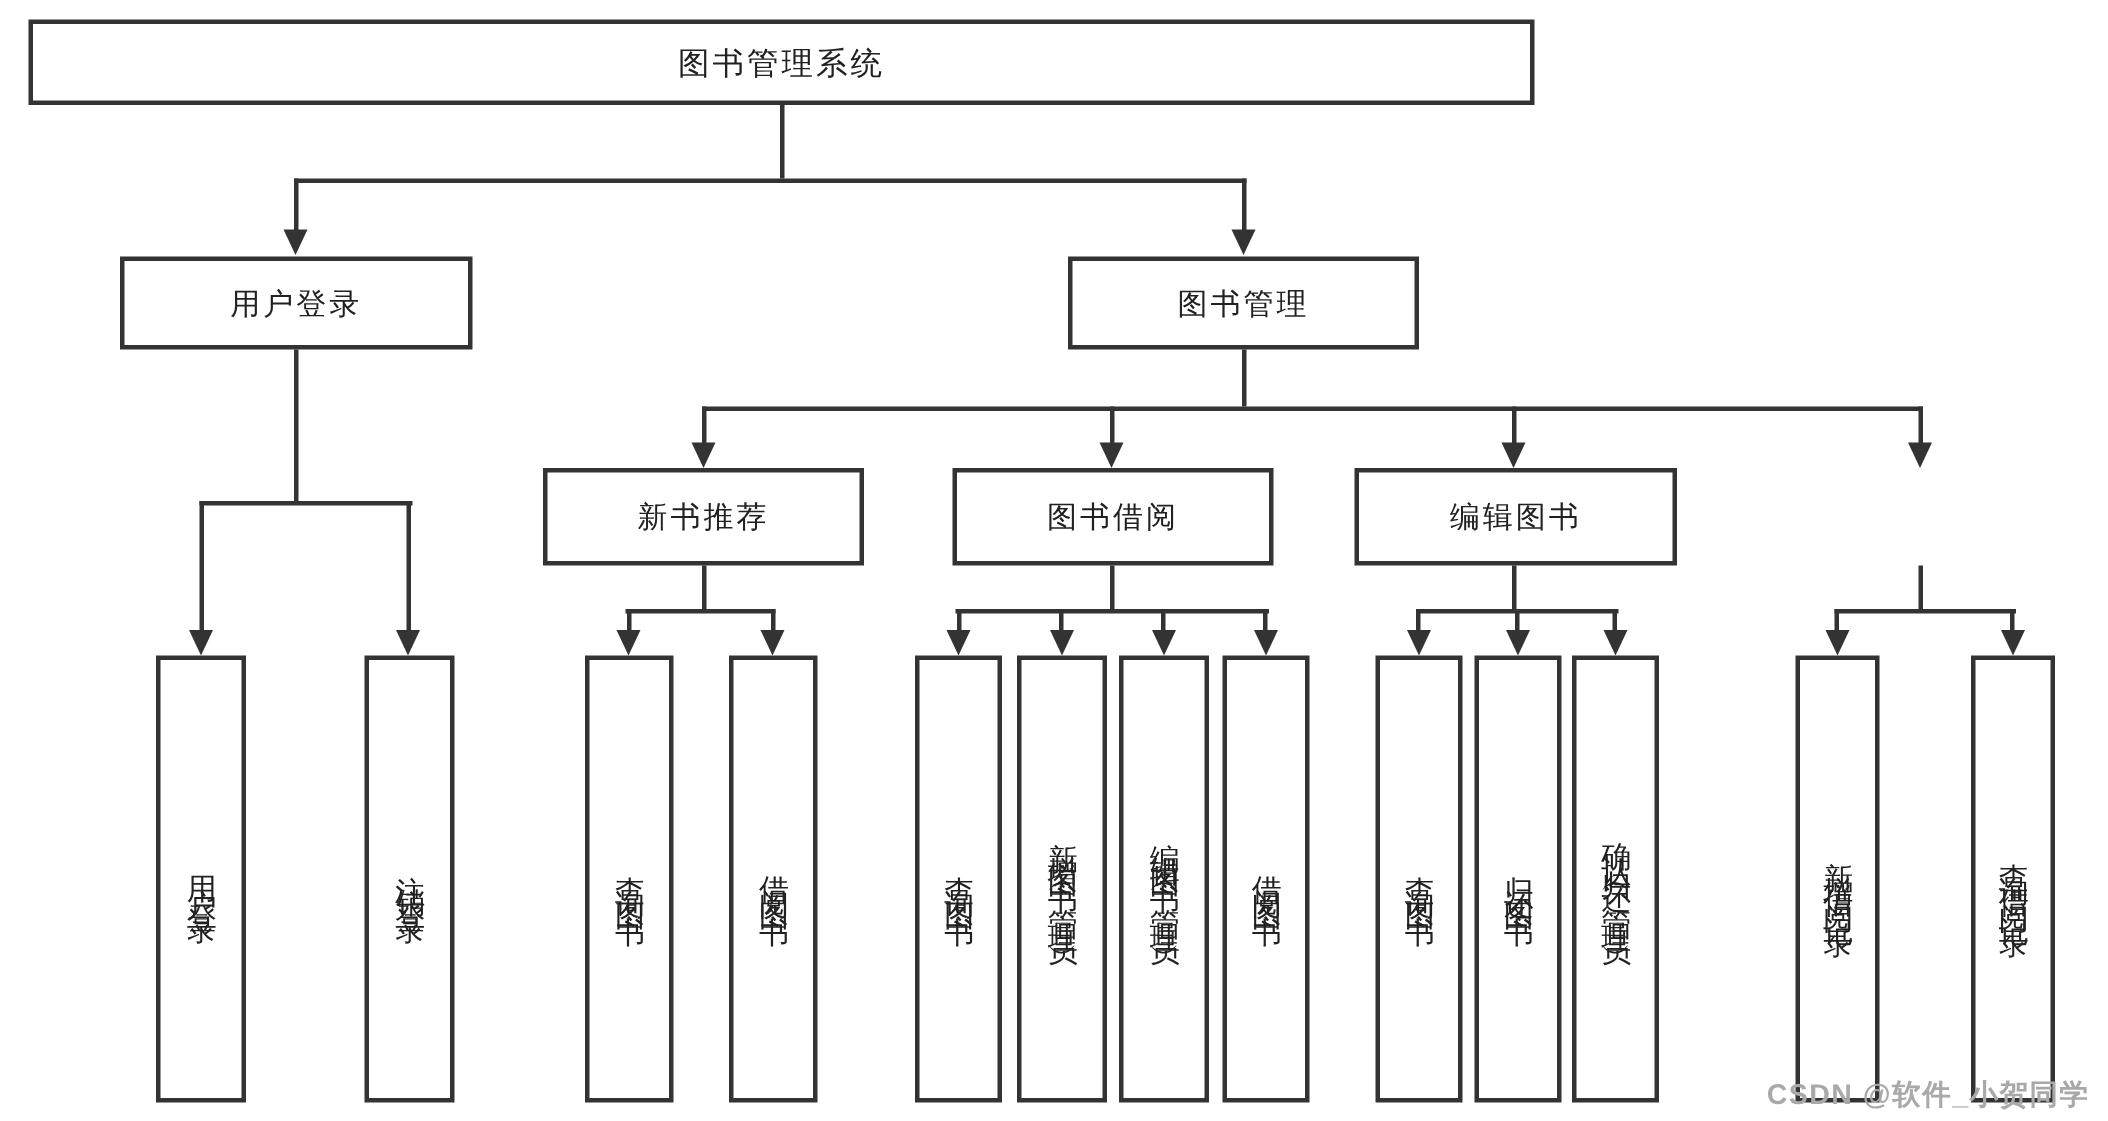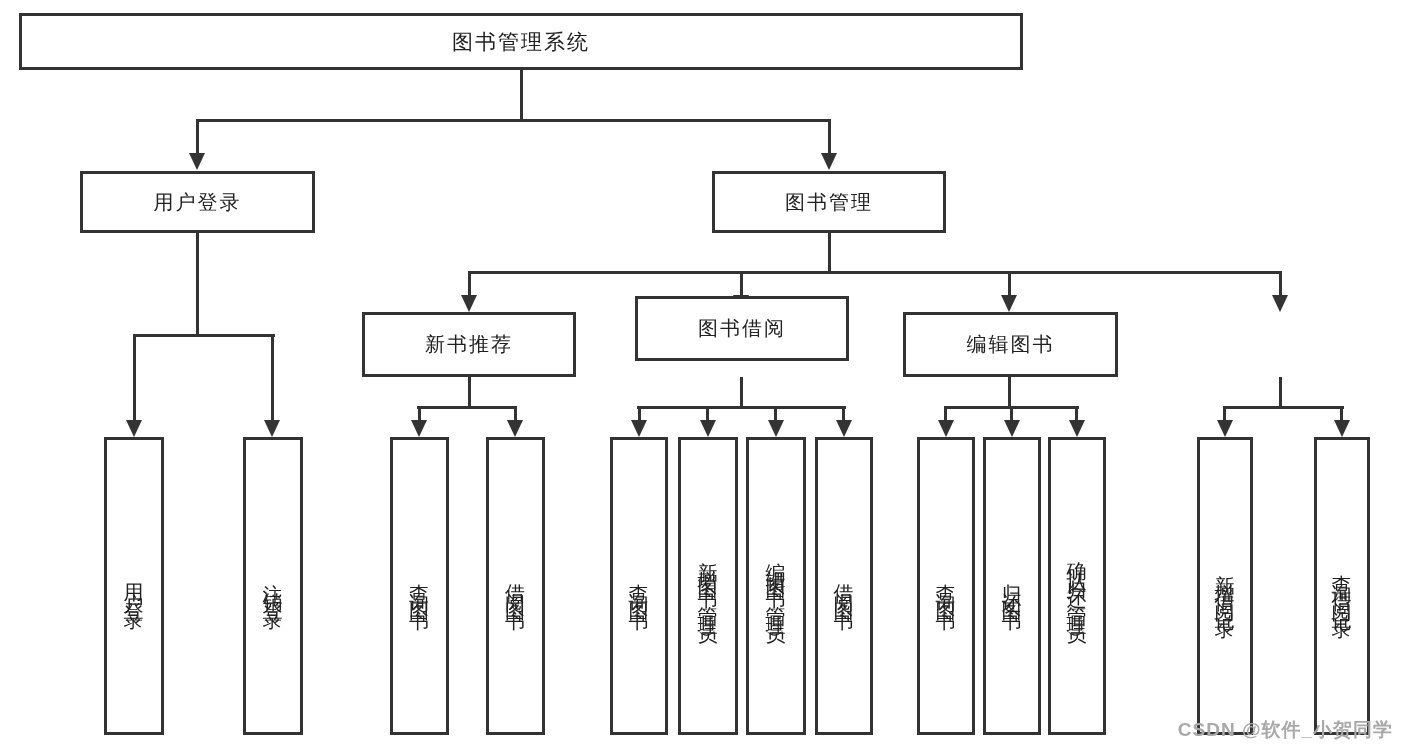--- a/index.html
+++ b/index.html
@@ -91,21 +91,21 @@
   <div class="vl" style="left:740px;top:271px;height:26px;"></div>
   <div class="arrow" style="left:733px;top:295px;"></div>
   <div class="vl" style="left:1008px;top:271px;height:26px;"></div>
   <div class="arrow" style="left:1001px;top:295px;"></div>
   <div class="vl" style="left:1279px;top:271px;height:26px;"></div>
   <div class="arrow" style="left:1272px;top:295px;"></div>
 
   <div class="box node-box" style="left:362px;top:312px;width:214px;height:65px;align-items:center;">
     <span>新书推荐</span>
   </div>
-  <div class="box node-box" style="left:635px;top:296px;width:214px;height:65px;">
+  <div class="box node-box" style="left:635px;top:312px;width:214px;height:65px;">
     <span>图书借阅</span>
   </div>
   <div class="box node-box" style="left:903px;top:312px;width:215px;height:65px;">
     <span>编辑图书</span>
   </div>
 
   <div class="vl" style="left:468px;top:377px;height:29px;"></div>
   <div class="hl" style="left:417px;top:406px;width:100px;"></div>
   <div class="vl" style="left:418px;top:406px;height:15px;"></div>
   <div class="arrow" style="left:411px;top:420px;"></div>

